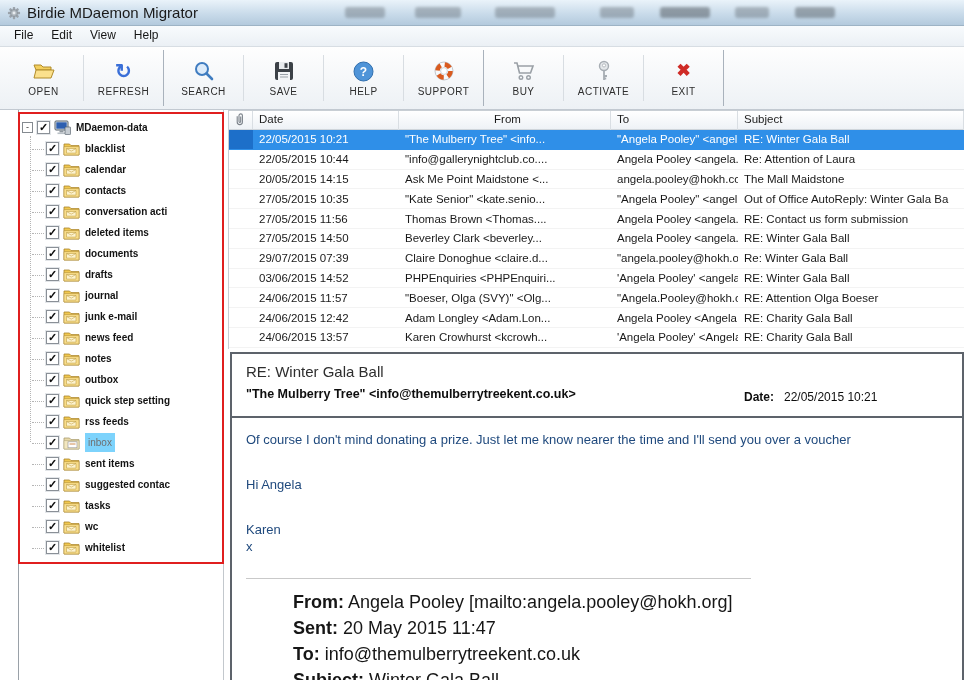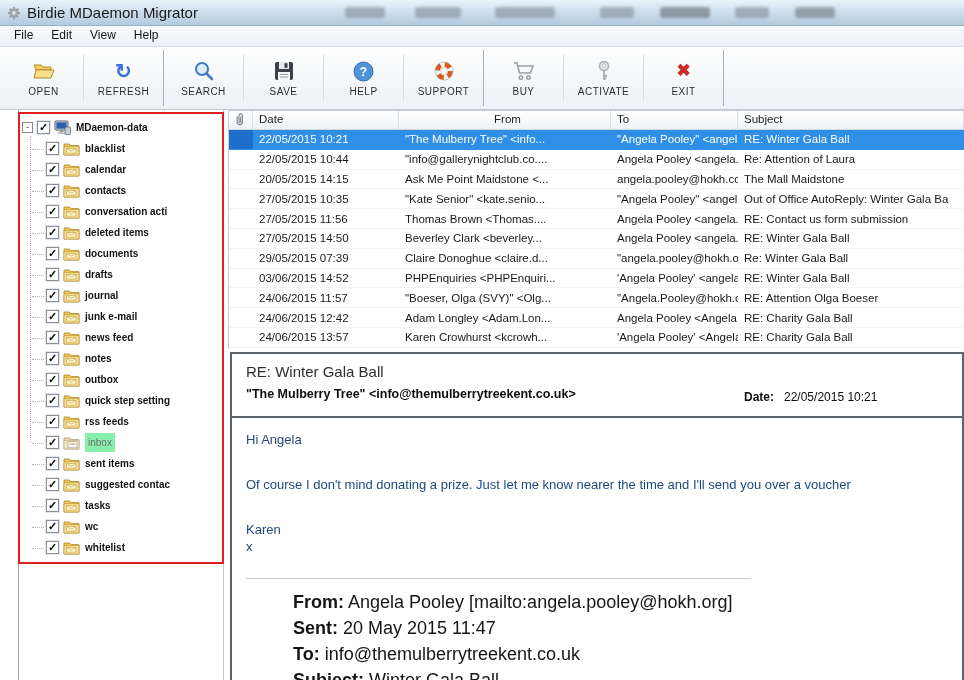--- a/index.html
+++ b/index.html
@@ -41,21 +41,21 @@
   .tree-row.child { padding-left:24px; }
   .tree-row.child::before { content:""; position:absolute; left:10px; top:50%; width:12px; border-top:1px dotted #b5b5b5; }
   .tree-vline { position:absolute; left:10px; top:22px; bottom:116px; border-left:1px dotted #b5b5b5; }
   .expander { width:11px; height:11px; border:1px solid #848a90; background:#fff; font-size:9px;
     line-height:9px; text-align:center; color:#333; margin-right:4px; flex:none; }
   .cb { width:13px; height:13px; border:1px solid #8a9097; outline:1px solid #e3e6e9; background:#fff;
     display:flex; align-items:center; justify-content:center; font-size:11px; font-weight:700; color:#0d0d0d;
     margin-right:4px; flex:none; }
   .tree-icon { width:17px; height:14px; flex:none; display:flex; align-items:center; }
   .tree-label { font-size:10px; font-weight:700; color:#131313; margin-left:5px; }
-  .tree-row.selected .tree-label { font-weight:400; color:#6f6f6f; background:#86efac; padding:4px 3px; }
+  .tree-row.selected .tree-label { font-weight:400; color:#6f6f6f; background:#7dd3fc; padding:4px 3px; }
 
   
   .mail-list { position:absolute; left:228px; top:110px; right:0; height:239px; overflow:hidden;
     border-top:1px solid #c8ced4; border-left:1px solid #c8ced4; background:#fff; }
   .list-header { display:flex; height:19px; background:linear-gradient(#ffffff, #eef2f6);
     border-bottom:1px solid #cfd5db; }
   .hcell { font-size:11.5px; color:#1c1c1c; padding:2px 0 17px 6px; border-right:1px solid #d9dee3;
     white-space:nowrap; overflow:hidden; flex:none; }
   .hcell.clip { padding:1px 0 0 5px; }
   .lrow { display:flex; height:19.8px; border-bottom:1px solid #f3f3f3; }
@@ -525,21 +525,21 @@
       </div>
       <div class="lrow">
         <div class="lcell w-clip clip"></div>
         <div class="lcell w-date">27/05/2015 14:50</div>
         <div class="lcell w-from">Beverley Clark &lt;beverley...</div>
         <div class="lcell w-to">Angela Pooley &lt;angela.p...</div>
         <div class="lcell w-subj">RE: Winter Gala Ball</div>
       </div>
       <div class="lrow">
         <div class="lcell w-clip clip"></div>
-        <div class="lcell w-date">29/05/2015 07:39</div>
+        <div class="lcell w-date">29/07/2015 07:39</div>
         <div class="lcell w-from">Claire Donoghue &lt;claire.d...</div>
         <div class="lcell w-to">"angela.pooley@hokh.org...</div>
         <div class="lcell w-subj">Re: Winter Gala Ball</div>
       </div>
       <div class="lrow">
         <div class="lcell w-clip clip"></div>
         <div class="lcell w-date">03/06/2015 14:52</div>
         <div class="lcell w-from">PHPEnquiries &lt;PHPEnquiri...</div>
         <div class="lcell w-to">'Angela Pooley' &lt;angela.p...</div>
         <div class="lcell w-subj">RE: Winter Gala Ball</div>
@@ -570,22 +570,22 @@
 
 <div class="preview">
   <div class="preview-header">
     <div class="pv-subject">RE: Winter Gala Ball</div>
     <div class="pv-from">"The Mulberry Tree" &lt;info@themulberrytreekent.co.uk&gt;</div>
     <div class="pv-date">
       <span class="lbl">Date:</span><span>22/05/2015 10:21</span>
     </div>
   </div>
   <div class="preview-body">
+    <div class="pv-line pv-para">Of course I don't mind donating a prize.  Just let me know nearer the time and I'll send you over a voucher</div>
     <div class="pv-line pv-greeting">Hi Angela</div>
-    <div class="pv-line pv-para">Of course I don't mind donating a prize.  Just let me know nearer the time and I'll send you over a voucher</div>
     <div class="pv-line pv-sig">Karen</div>
     <div class="pv-line">x</div>
     <hr class="quote-divider">
     <div class="quoted">
       <div class="pv-line"><span class="lbl">From:</span> <span>Angela Pooley [mailto:angela.pooley@hokh.org]</span></div>
       <div class="pv-line"><span class="lbl">Sent:</span> <span>20 May 2015 11:47</span></div>
       <div class="pv-line"><span class="lbl">To:</span> <span>info@themulberrytreekent.co.uk</span></div>
       <div class="pv-line"><span class="lbl">Subject:</span> <span>Winter Gala Ball</span></div>
     </div>
   </div>

